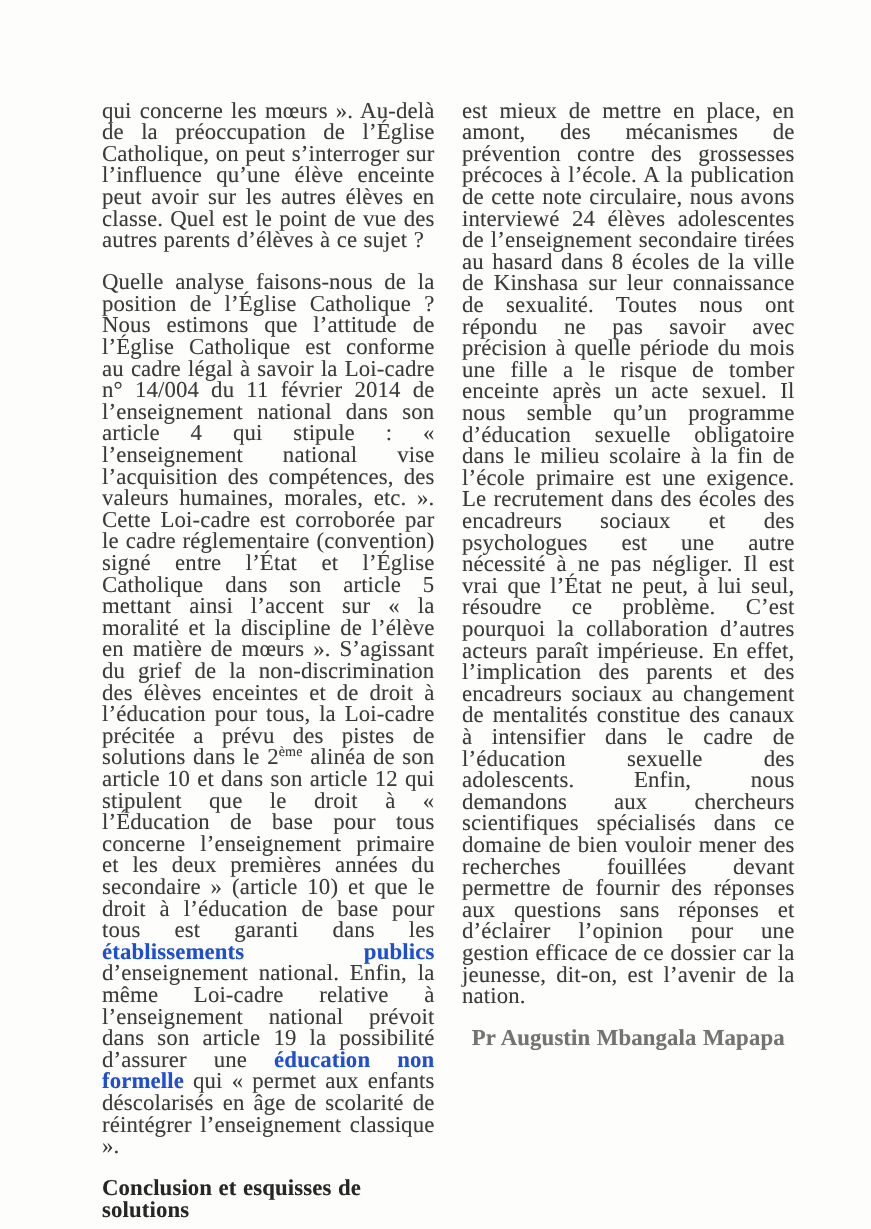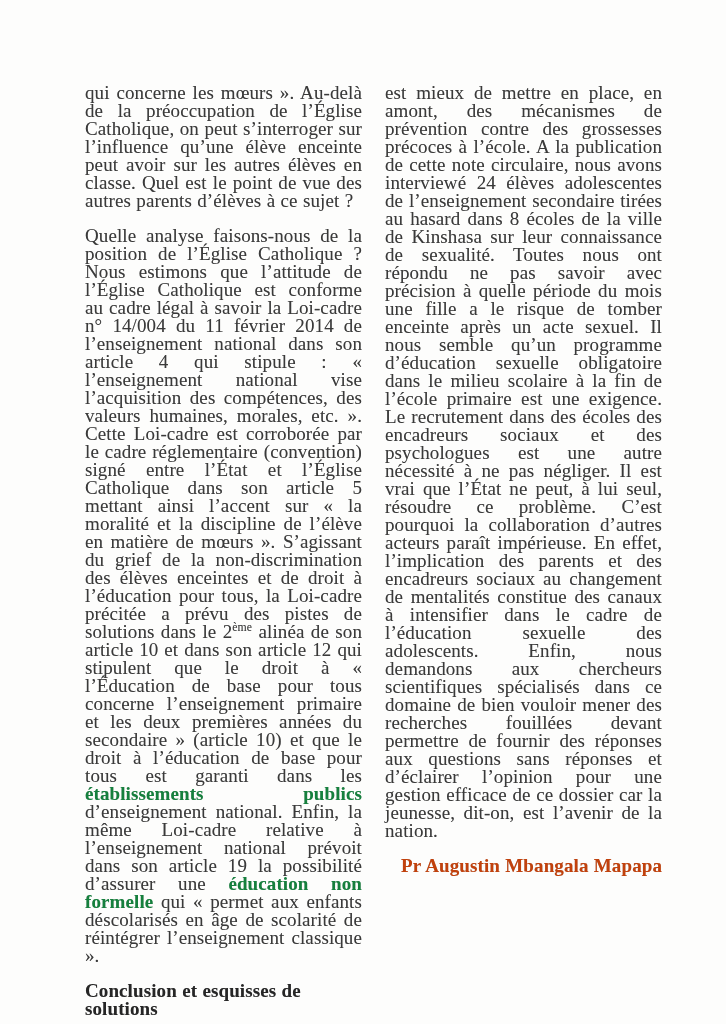--- a/index.html
+++ b/index.html
@@ -39,27 +39,27 @@
   }
   .para.heading {
     font-weight: 700;
     color: #262626;
     margin-top: 7px;
     margin-bottom: 18px;
     text-align: left;
   }
   .para.signature {
     font-weight: 700;
-    color: #c2410c;
+    color: #737373;
     margin-top: 9px;
-    text-align: right;
+    text-align: center;
   }
   .bold {
     font-weight: 700;
-    color: #15803d;
+    color: #1d4ed8;
   }
   sup {
     font-size: 0.62em;
     line-height: 0;
     vertical-align: super;
   }
 </style>
 </head>
 <body>
 

